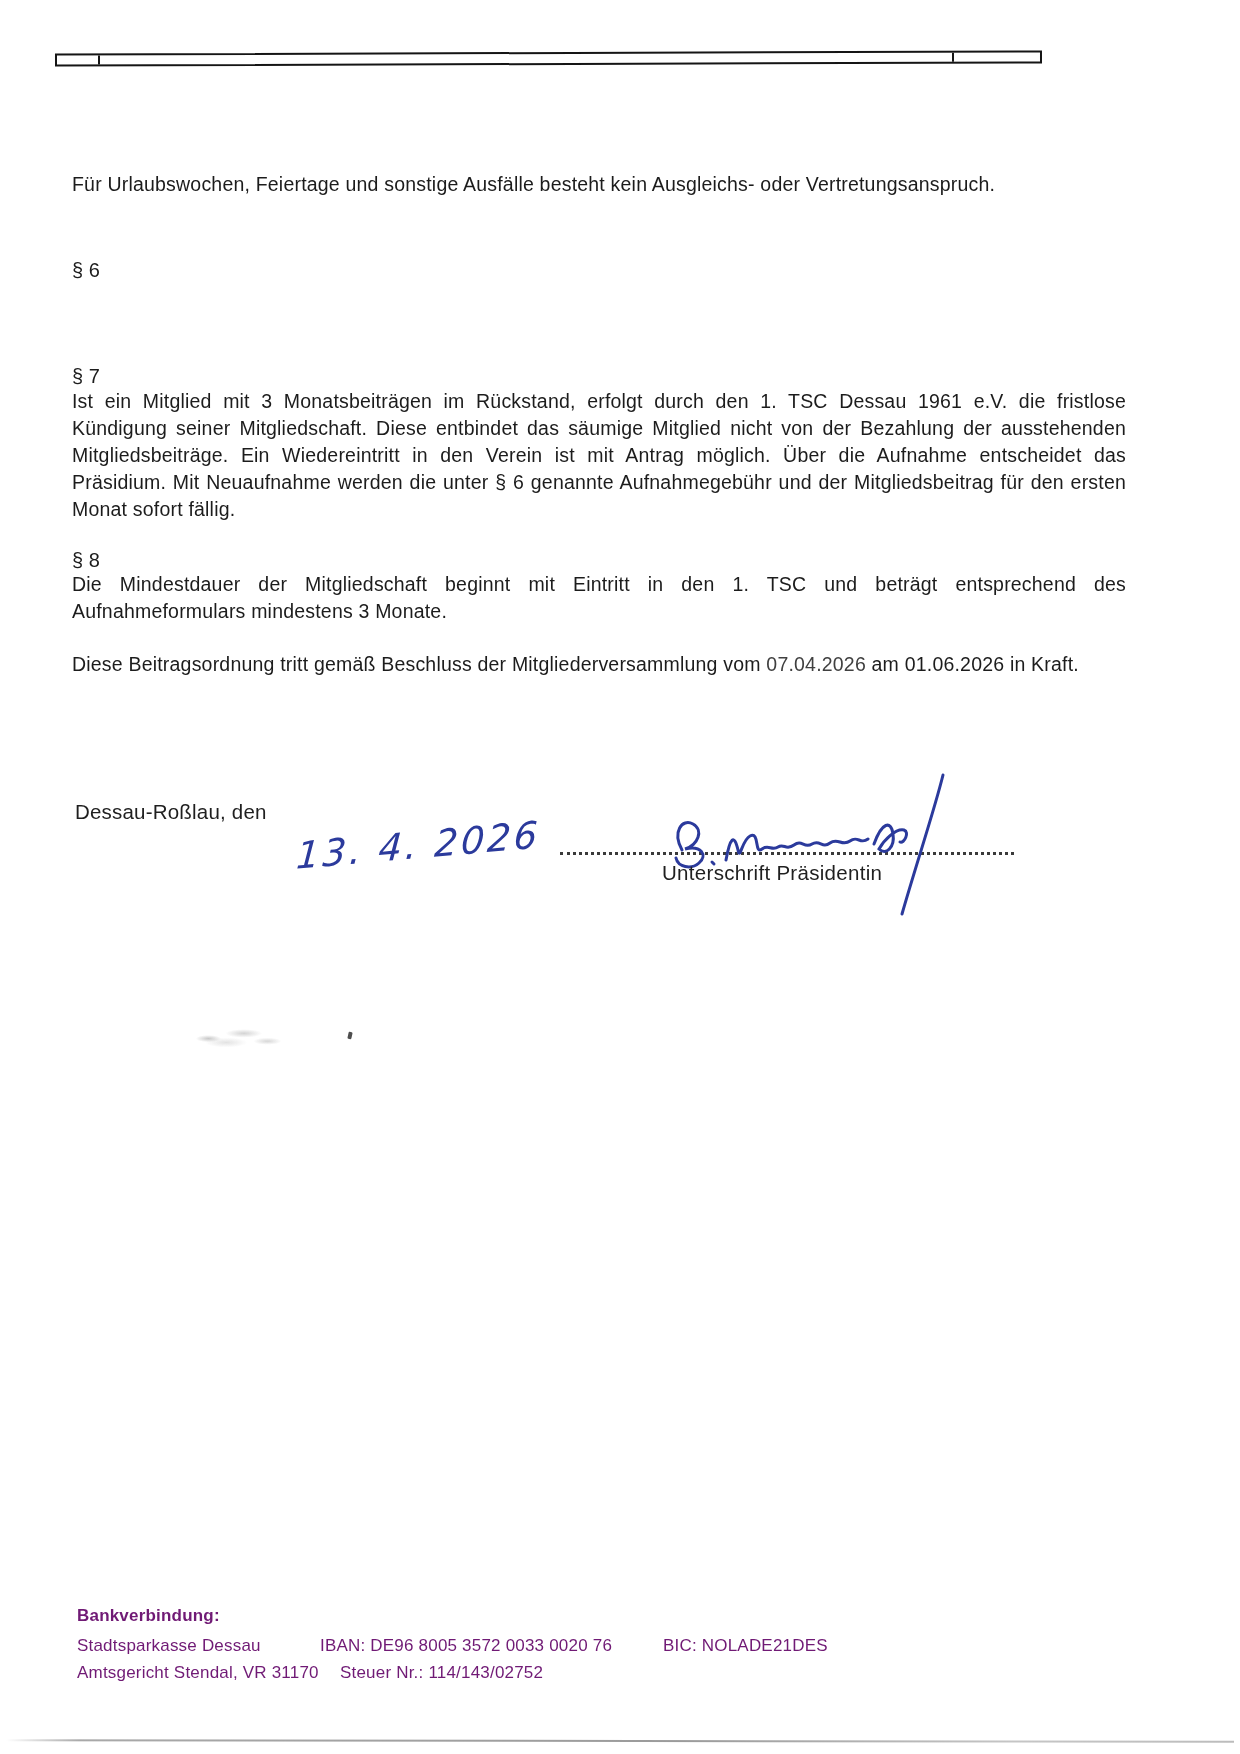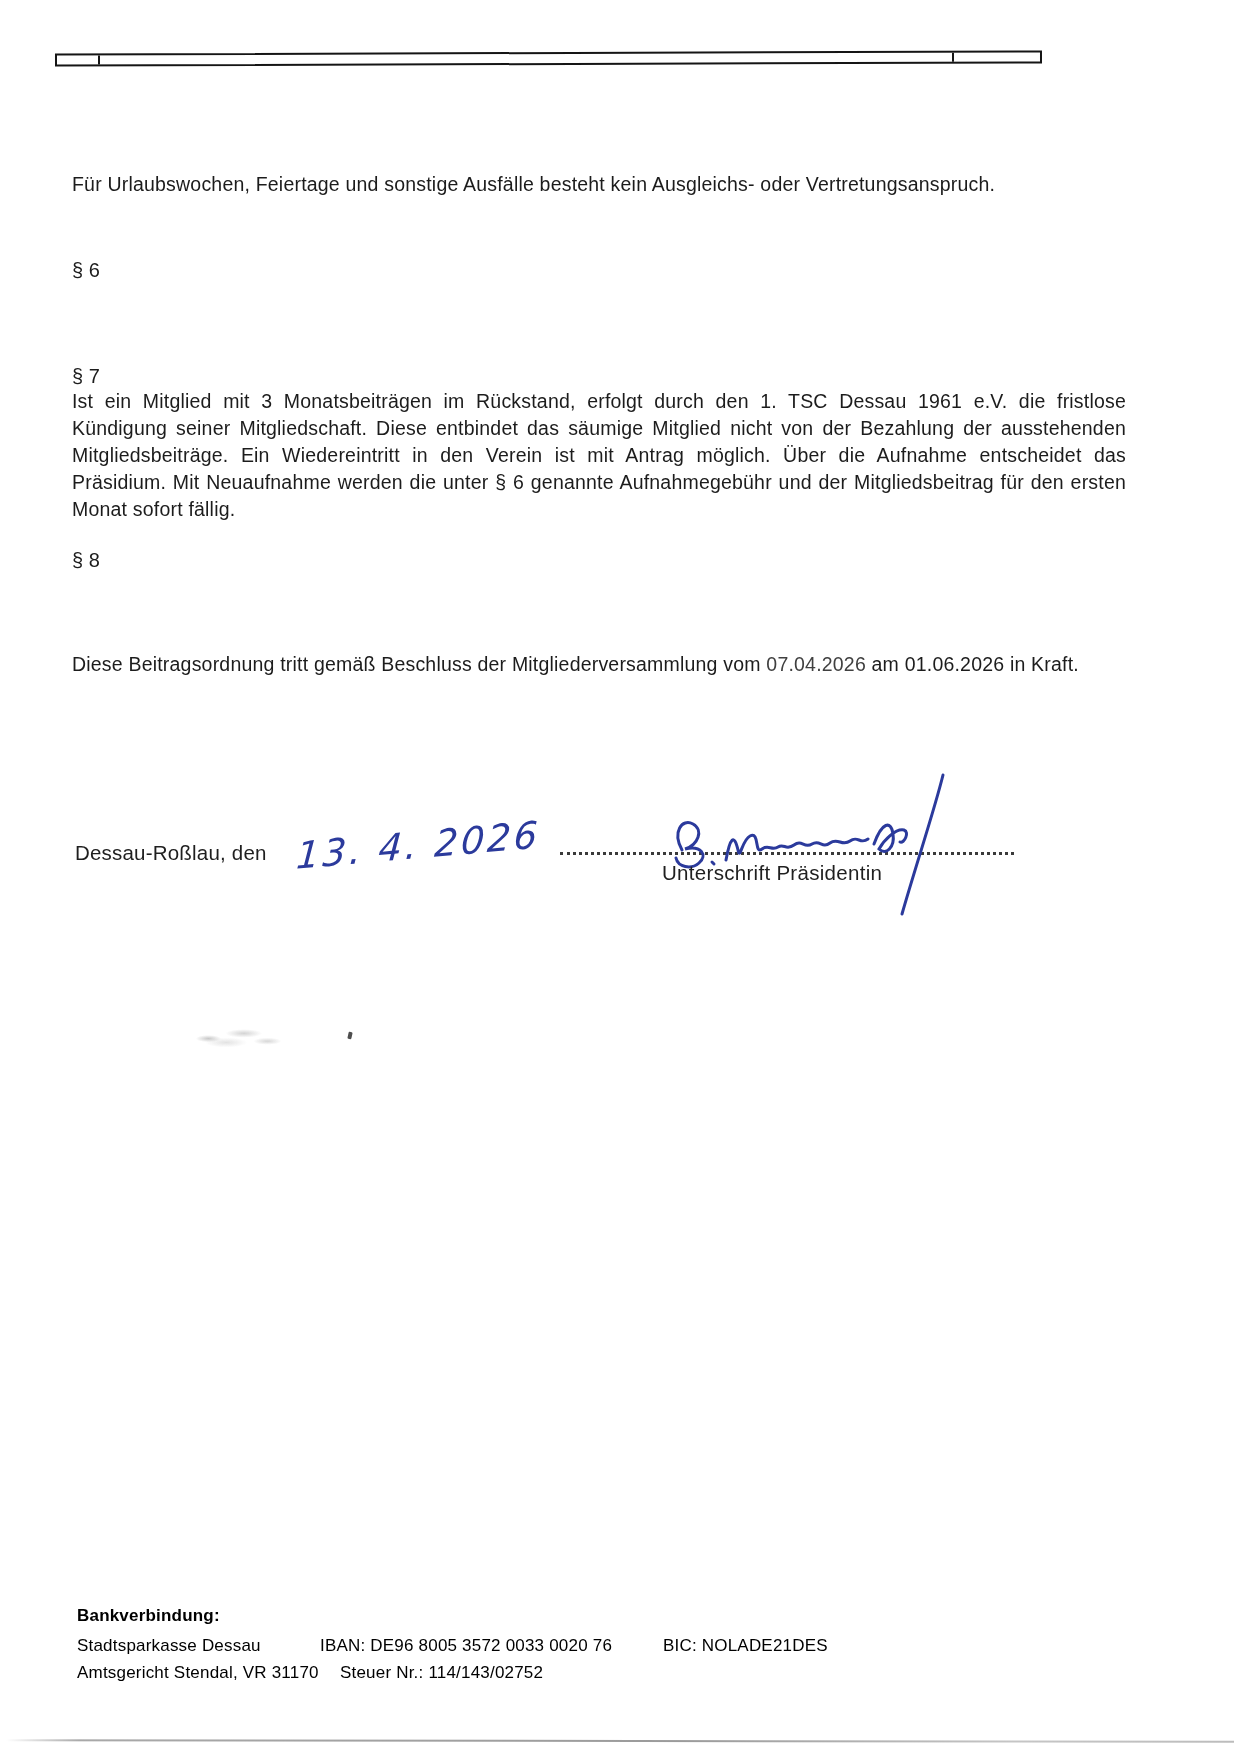--- a/index.html
+++ b/index.html
@@ -27,21 +27,21 @@
   }
   
   .top-band{
     left:55px;top:52px;width:987px;height:13px;
     border:2.6px solid #151515;
     transform:rotate(-.18deg);
     box-sizing:border-box;
   }
   .top-band .vline{position:absolute;top:0;width:2.4px;height:100%;background:#151515;}
   
-  .place-date{left:75px;top:841px;font-size:20.5px;letter-spacing:.2px;}
+  .place-date{left:75px;top:800px;font-size:20.5px;letter-spacing:.2px;}
   .hand-date{
     left:296px;top:824px;
     font-size:37px;
     font-style:italic;
     font-family:"DejaVu Sans", sans-serif;
     color:var(--pen,#2b3a9c);
     transform:rotate(-5deg) skewX(-9deg);
     letter-spacing:3px;
     white-space:nowrap;
   }
@@ -57,21 +57,21 @@
     background:
       radial-gradient(ellipse 18px 5px at 30% 60%, rgba(90,90,90,.45), rgba(0,0,0,0) 70%),
       radial-gradient(ellipse 26px 6px at 60% 40%, rgba(110,110,110,.4), rgba(0,0,0,0) 70%),
       radial-gradient(ellipse 20px 5px at 80% 70%, rgba(100,100,100,.35), rgba(0,0,0,0) 70%),
       radial-gradient(ellipse 30px 7px at 45% 75%, rgba(130,130,130,.3), rgba(0,0,0,0) 70%);
     filter:blur(.6px);
     opacity:.75;
   }
   .smudge-dot{left:348px;top:1032px;width:4px;height:7px;background:#4e4e4e;transform:rotate(12deg);border-radius:1px;}
   
-  .footer-text{font-size:17px;line-height:20px;color:#000000;letter-spacing:.2px;white-space:nowrap;}
+  .footer-text{font-size:17px;line-height:20px;color:#701a75;letter-spacing:.2px;white-space:nowrap;}
   .footer-bold{font-weight:bold;}
   
   .bottom-line{
     left:6px;top:1740px;width:1228px;height:2px;
     background:linear-gradient(90deg, rgba(150,150,150,0) 0%, rgba(140,140,140,.75) 6%, rgba(130,130,130,.8) 55%, rgba(150,150,150,.55) 82%, rgba(160,160,160,.7) 100%);
     transform:rotate(.08deg);
   }
   .faded{color:#404040;}
 </style>
 </head>
@@ -86,20 +86,21 @@
 
 
   <p class="abs body-text" style="top:171px;margin:0;">Für Urlaubswochen, Feiertage und sonstige Ausfälle besteht kein Ausgleichs- oder Vertretungsanspruch.</p>
 
   <div class="abs para-head" style="top:258px;">§ 6</div>
 
   <div class="abs para-head" style="top:364px;">§ 7</div>
   <p class="abs body-text" style="top:388px;margin:0;">Ist ein Mitglied mit 3 Monatsbeiträgen im Rückstand, erfolgt durch den 1. TSC Dessau 1961 e.V. die fristlose Kündigung seiner Mitgliedschaft. Diese entbindet das säumige Mitglied nicht von der Bezahlung der ausstehenden Mitgliedsbeiträge. Ein Wiedereintritt in den Verein ist mit Antrag möglich. Über die Aufnahme entscheidet das Präsidium. Mit Neuaufnahme werden die unter § 6 genannte Aufnahmegebühr und der Mitgliedsbeitrag für den ersten Monat sofort fällig.</p>
 
   <div class="abs para-head" style="top:548px;">§ 8</div>
+  <p class="abs body-text" style="top:571px;margin:0;">Die Mindestdauer der Mitgliedschaft beginnt mit Eintritt in den 1. TSC und beträgt entsprechend des Aufnahmeformulars mindestens 3 Monate.</p>
 
   <p class="abs body-text" style="top:651px;margin:0;">
     <span>Diese Beitragsordnung tritt gemäß Beschluss der Mitgliederversammlung vom</span><span class="faded"> 07.04.2026 </span><span>am 01.06.2026 in Kraft.</span>
   </p>
 
   <div class="abs place-date">Dessau-Roßlau, den</div>
   <div class="abs hand-date">13. 4. 2026</div>
 
   <div class="abs dotted-line"></div>
   <div class="abs sig-svg">

